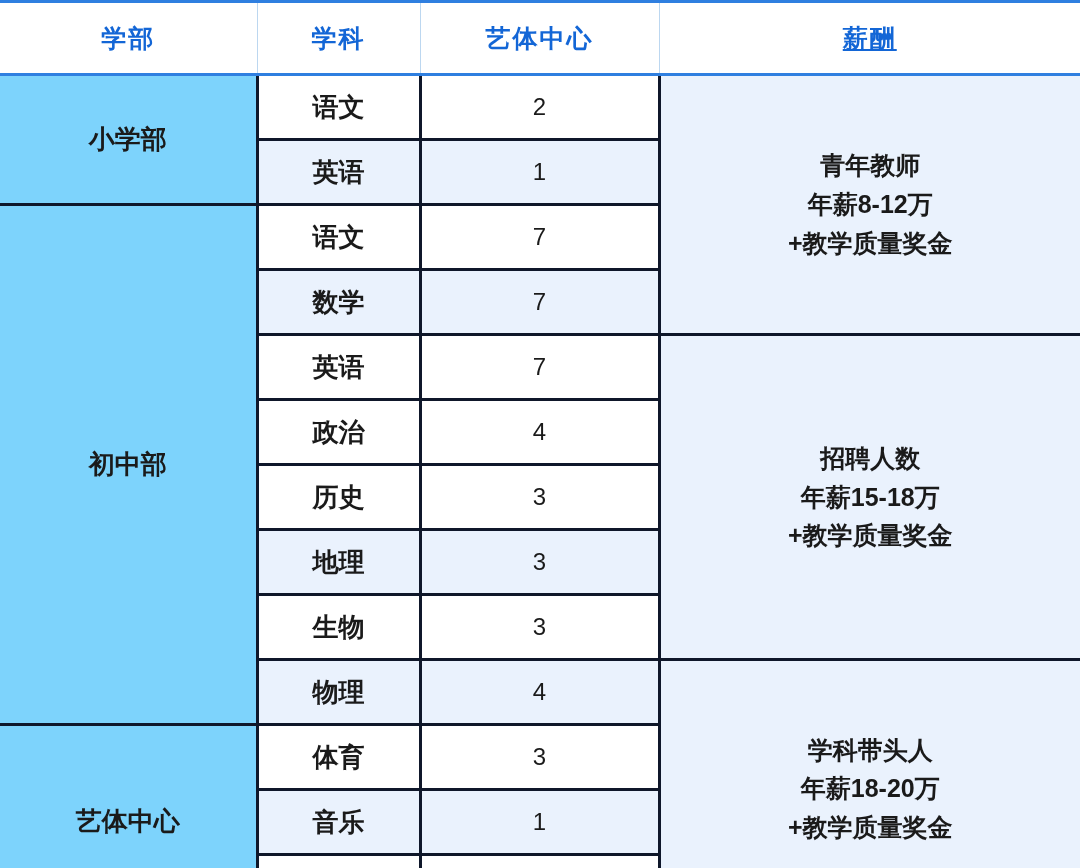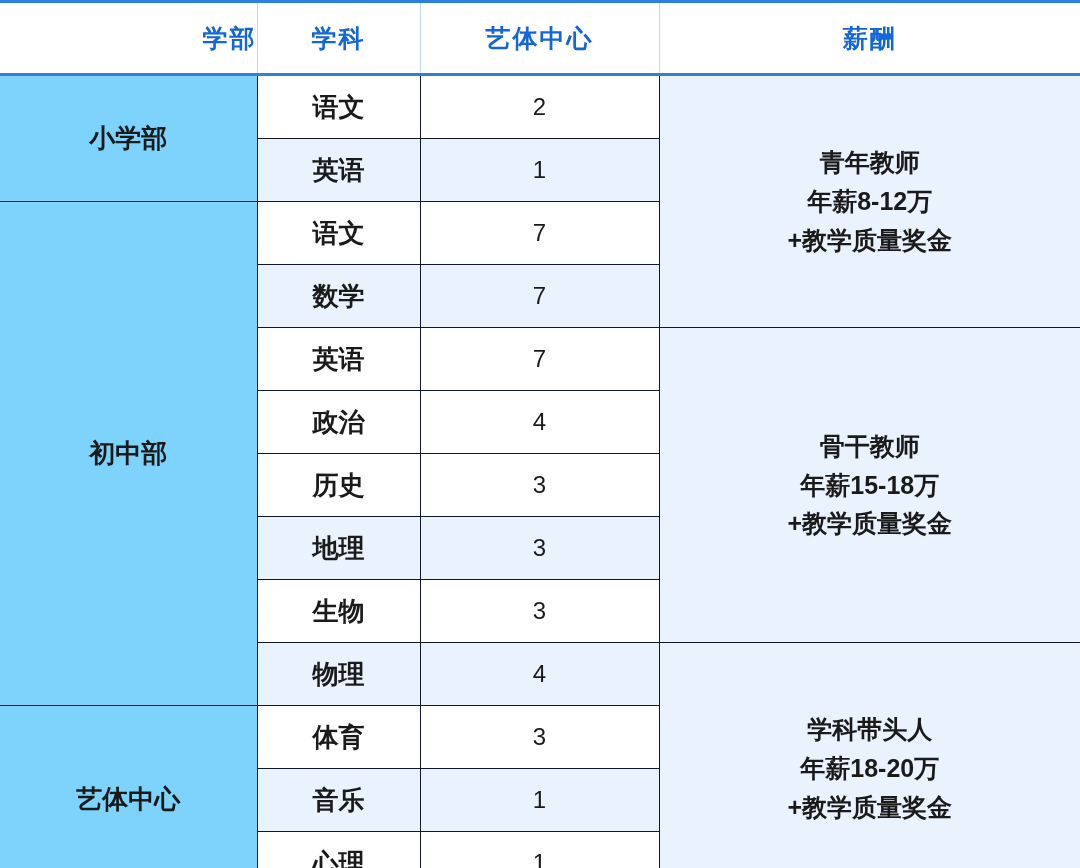--- a/index.html
+++ b/index.html
@@ -27,40 +27,40 @@
     width: 1080px;
     height: 868px;
   }
 
   table.recruit-table col.c-dept  { width: 257px; }
   table.recruit-table col.c-subj  { width: 163px; }
   table.recruit-table col.c-count { width: 239px; }
   table.recruit-table col.c-sal   { width: 421px; }
 
   th, td {
-    border: 1px solid #0f172a;
+    border: 3px solid #0f172a;
     text-align: center;
     vertical-align: middle;
     padding: 0;
   }
 
   thead th {
     height: 70px;
     background: #ffffff;
     color: #1366d6;
     font-size: 25px;
     font-weight: bold;
     letter-spacing: 2px;
     border-top: 3px solid #2f7fe0;
     border-bottom: 3px solid #2f7fe0;
     border-left: 1px solid #bcd7f0;
     border-right: 1px solid #bcd7f0;
   }
-  thead th.first { border-left: none; text-align: right; }
-  thead th.last  { border-right: none; }
+  thead th.first { border-left: none; }
+  thead th.last  { border-right: none; text-decoration: underline; }
 
   tbody td {
     font-size: 25px;
     color: #1a1a1a;
     height: 62px;
   }
 
   td.dept {
     font-size: 26px;
     font-weight: bold;
@@ -134,21 +134,21 @@
 
       <tr class="band-b">
         <td class="subject">数学</td>
         <td class="count">7</td>
       </tr>
 
       <tr class="band-a">
         <td class="subject">英语</td>
         <td class="count">7</td>
         <td class="salary" rowspan="5">
-          <span class="sal-line">骨干教师</span>
+          <span class="sal-line">招聘人数</span>
           <span class="sal-line">年薪15-18万</span>
           <span class="sal-line">+教学质量奖金</span>
         </td>
       </tr>
 
       <tr class="band-a">
         <td class="subject">政治</td>
         <td class="count">4</td>
       </tr>
 

